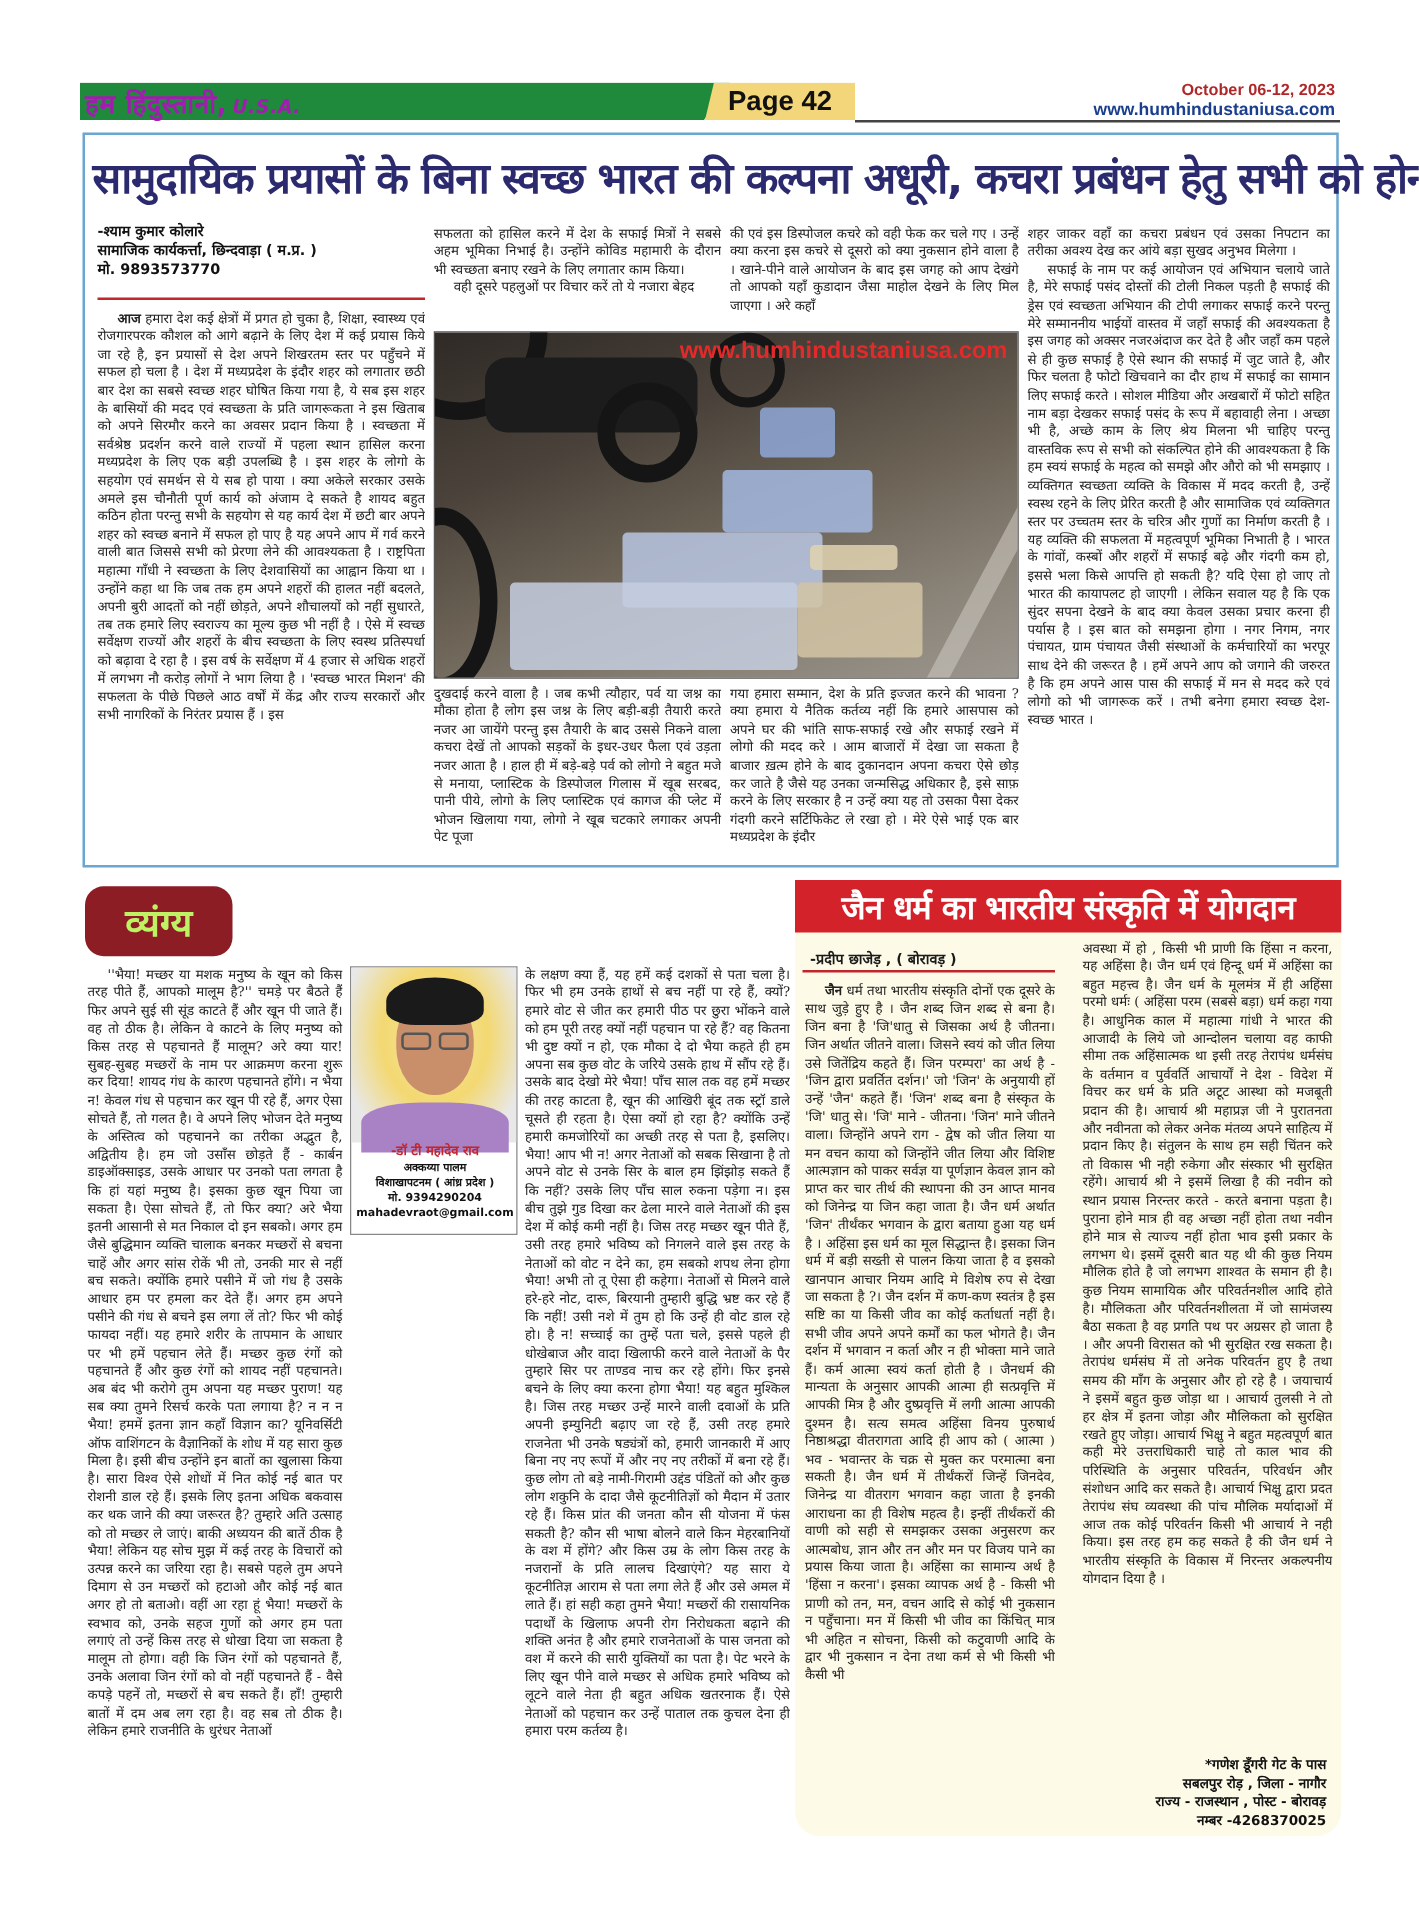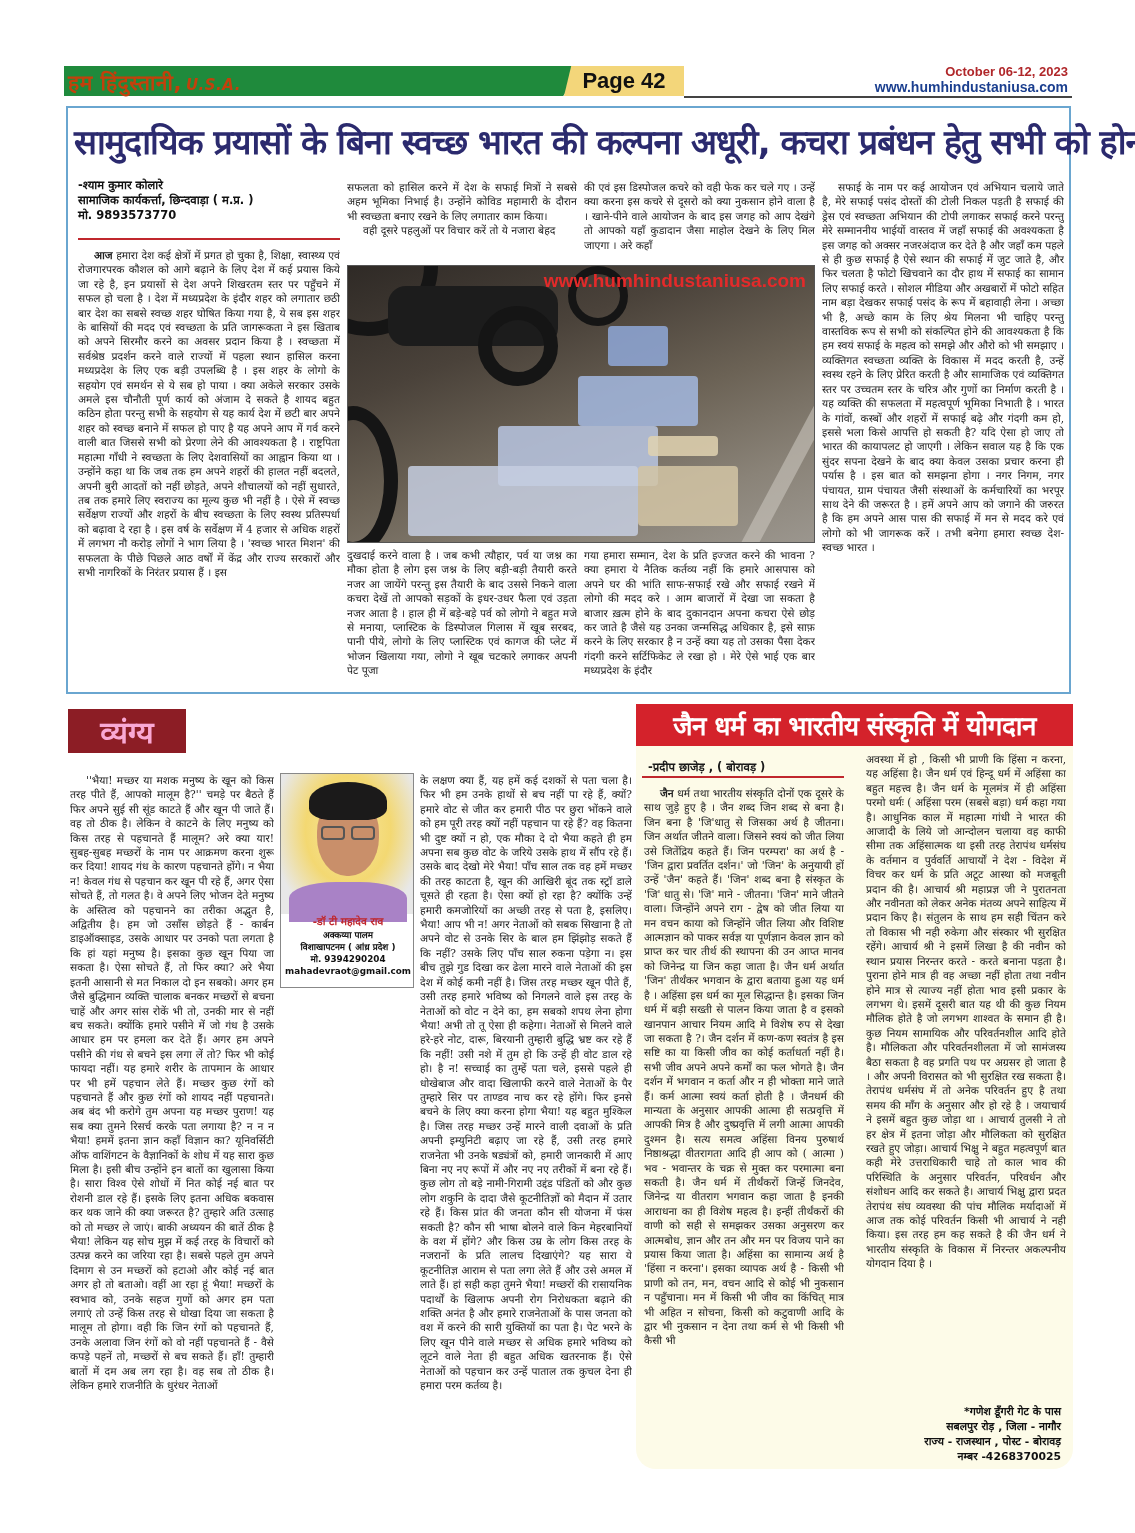--- a/index.html
+++ b/index.html
@@ -3,21 +3,21 @@
 <meta charset="utf-8">
 <style>
   * { box-sizing: border-box; margin: 0; padding: 0; }
   html, body { width: 1135px; height: 1533px; background: #ffffff; overflow: hidden; }
   body { font-family: "DejaVu Serif", serif; color: #1a1a1a; position: relative; }
 
   
   .masthead { position: absolute; left: 64px; top: 66px; width: 1008px; height: 36px; }
   .mast-green { position: absolute; left: 0; top: 0; width: 520px; height: 30px; background: #1f8a3c;
     clip-path: polygon(0 0, 100% 0, 96% 100%, 0 100%); }
-  .mast-title { position: absolute; left: 4px; top: 2px; color: #c2410c; font-family: "DejaVu Sans", sans-serif;
+  .mast-title { position: absolute; left: 4px; top: 2px; color: #a21caf; font-family: "DejaVu Sans", sans-serif;
     font-weight: bold; font-size: 21px; letter-spacing: 0.5px; }
   .mast-title .usa { font-style: italic; font-size: 15px; margin-left: 4px; }
   .mast-page { position: absolute; left: 500px; top: 0; width: 120px; height: 30px; background: #f3d67a;
     clip-path: polygon(6% 0, 100% 0, 100% 100%, 0 100%); display: flex; align-items: center; justify-content: center;
     font-family: "Liberation Sans", sans-serif; font-weight: bold; font-size: 22px; color: #111; }
   .mast-right { position: absolute; right: 4px; top: -2px; text-align: right; font-family: "Liberation Sans", sans-serif; }
   .mast-date { color: #b0272a; font-size: 13px; font-weight: bold; }
   .mast-url { color: #1b3f8f; font-size: 14px; font-weight: bold; }
   .mast-rule { position: absolute; left: 620px; top: 30px; width: 388px; height: 2px; background: #444; }
 
@@ -35,21 +35,21 @@
   .photo { position: absolute; left: 279px; top: 157px; width: 468px; height: 278px; overflow: hidden; border: 1px solid #555;
     background: linear-gradient(160deg, #2f2a26 0%, #4a423a 30%, #6b6255 55%, #8a8378 80%, #9b968e 100%); }
   .photo .wheel { position: absolute; border-radius: 50%; border: 14px solid #151515; }
   .photo .bike { position: absolute; background: #1c1c1c; border-radius: 18px; }
   .photo .litter { position: absolute; border-radius: 4px; opacity: 0.85; }
   .photo .road-line { position: absolute; background: #c9c5bd; opacity: 0.6; transform: rotate(-62deg); }
   .photo-watermark { position: absolute; right: 8px; top: 4px; color: #e32a2a; font-family: "Liberation Sans", sans-serif; font-weight: bold; font-size: 19px; }
 
   
   .vy-head { position: absolute; left: 66px; top: 705px; width: 560px; height: 62px; }
-  .vy-badge { position: absolute; left: 2px; top: 4px; width: 118px; height: 44px; background: #8c1d25; border-radius: 0; color: #f9a8d4;
+  .vy-badge { position: absolute; left: 2px; top: 4px; width: 118px; height: 56px; background: #8c1d25; border-radius: 15px; color: #bef264;
     font-family: "DejaVu Sans", sans-serif; font-weight: bold; font-size: 30px; display: flex; align-items: center; justify-content: center; }
   .vy-title { position: absolute; left: 128px; top: 0px; font-family: "DejaVu Sans", sans-serif; font-weight: bold; font-size: 42px; color: #8c1d25; white-space: nowrap; letter-spacing: -1px; }
 
   .portrait { position: absolute; left: 280px; top: 773px; width: 134px; height: 215px; border: 1px solid #888; background: #fff; overflow: hidden; }
   .portrait-img { position: absolute; left: 0; top: 0; width: 134px; height: 140px;
     background: radial-gradient(ellipse at 50% 40%, #f7e7a0 0%, #f3d872 45%, #e8e8e8 80%); }
   .face { position: absolute; left: 36px; top: 22px; width: 62px; height: 80px; background: #c98f6a; border-radius: 45% 45% 48% 48%; }
   .hair { position: absolute; left: 28px; top: 8px; width: 78px; height: 38px; background: #1b1a1a; border-radius: 50% 50% 30% 30%; }
   .glass-l, .glass-r { position: absolute; top: 52px; width: 24px; height: 14px; border: 2px solid #555; border-radius: 4px; }
   .glass-l { left: 40px; } .glass-r { left: 70px; }
@@ -120,20 +120,21 @@
   </div>
 
   <div class="col" style="left:279px; top:440px; width:230px; height:142px;">
     <div>दुखदाई करने वाला है । जब कभी त्यौहार, पर्व या जश्न का मौका होता है लोग इस जश्न के लिए बड़ी-बड़ी तैयारी करते नजर आ जायेंगे परन्तु इस तैयारी के बाद उससे निकने वाला कचरा देखें तो आपको सड़कों के इधर-उधर फैला एवं उड़ता नजर आता है । हाल ही में बड़े-बड़े पर्व को लोगो ने बहुत मजे से मनाया, प्लास्टिक के डिस्पोजल गिलास में खूब सरबद, पानी पीये, लोगो के लिए प्लास्टिक एवं कागज की प्लेट में भोजन खिलाया गया, लोगो ने खूब चटकारे लगाकर अपनी पेट पूजा</div>
   </div>
   <div class="col" style="left:516px; top:440px; width:231px; height:142px;">
     <div>गया हमारा सम्मान, देश के प्रति इज्जत करने की भावना ? क्या हमारा ये नैतिक कर्तव्य नहीं कि हमारे आसपास को अपने घर की भांति साफ-सफाई रखे और सफाई रखने में लोगो की मदद करे । आम बाजारों में देखा जा सकता है बाजार ख़त्म होने के बाद दुकानदान अपना कचरा ऐसे छोड़ कर जाते है जैसे यह उनका जन्मसिद्ध अधिकार है, इसे साफ़ करने के लिए सरकार है न उन्हें क्या यह तो उसका पैसा देकर गंदगी करने सर्टिफिकेट ले रखा हो । मेरे ऐसे भाई एक बार मध्यप्रदेश के इंदौर</div>
   </div>
 
   <div class="col" style="left:754px; top:72px; width:242px; height:510px;">
+    <div>शहर जाकर वहाँ का कचरा प्रबंधन एवं उसका निपटान का तरीका अवश्य देख कर आंये बड़ा सुखद अनुभव मिलेगा ।</div>
     <p>सफाई के नाम पर कई आयोजन एवं अभियान चलाये जाते है, मेरे सफाई पसंद दोस्तों की टोली निकल पड़ती है सफाई की ड्रेस एवं स्वच्छता अभियान की टोपी लगाकर सफाई करने परन्तु मेरे सम्माननीय भाईयों वास्तव में जहाँ सफाई की अवश्यकता है इस जगह को अक्सर नजरअंदाज कर देते है और जहाँ कम पहले से ही कुछ सफाई है ऐसे स्थान की सफाई में जुट जाते है, और फिर चलता है फोटो खिचवाने का दौर हाथ में सफाई का सामान लिए सफाई करते । सोशल मीडिया और अखबारों में फोटो सहित नाम बड़ा देखकर सफाई पसंद के रूप में बहावाही लेना । अच्छा भी है, अच्छे काम के लिए श्रेय मिलना भी चाहिए परन्तु वास्तविक रूप से सभी को संकल्पित होने की आवश्यकता है कि हम स्वयं सफाई के महत्व को समझे और औरो को भी समझाए । व्यक्तिगत स्वच्छता व्यक्ति के विकास में मदद करती है, उन्हें स्वस्थ रहने के लिए प्रेरित करती है और सामाजिक एवं व्यक्तिगत स्तर पर उच्चतम स्तर के चरित्र और गुणों का निर्माण करती है । यह व्यक्ति की सफलता में महत्वपूर्ण भूमिका निभाती है । भारत के गांवों, कस्बों और शहरों में सफाई बढ़े और गंदगी कम हो, इससे भला किसे आपत्ति हो सकती है? यदि ऐसा हो जाए तो भारत की कायापलट हो जाएगी । लेकिन सवाल यह है कि एक सुंदर सपना देखने के बाद क्या केवल उसका प्रचार करना ही पर्यास है । इस बात को समझना होगा । नगर निगम, नगर पंचायत, ग्राम पंचायत जैसी संस्थाओं के कर्मचारियों का भरपूर साथ देने की जरूरत है । हमें अपने आप को जगाने की जरुरत है कि हम अपने आस पास की सफाई में मन से मदद करे एवं लोगो को भी जागरूक करें । तभी बनेगा हमारा स्वच्छ देश- स्वच्छ भारत ।</p>
   </div>
 </div>
 
 <div class="vy-head">
   <div class="vy-badge">व्यंग्य</div>
 </div>
 
 <div class="col" style="left:70px; top:773px; width:204px; height:690px;">
   <p>''भैया! मच्छर या मशक मनुष्य के खून को किस तरह पीते हैं, आपको मालूम है?'' चमड़े पर बैठते हैं फिर अपने सुई सी सूंड काटते हैं और खून पी जाते हैं। वह तो ठीक है। लेकिन वे काटने के लिए मनुष्य को किस तरह से पहचानते हैं मालूम? अरे क्या यार! सुबह-सुबह मच्छरों के नाम पर आक्रमण करना शुरू कर दिया! शायद गंध के कारण पहचानते होंगे। न भैया न! केवल गंध से पहचान कर खून पी रहे हैं, अगर ऐसा सोचते हैं, तो गलत है। वे अपने लिए भोजन देते मनुष्य के अस्तित्व को पहचानने का तरीका अद्भुत है, अद्वितीय है। हम जो उसाँस छोड़ते हैं - कार्बन डाइऑक्साइड, उसके आधार पर उनको पता लगता है कि हां यहां मनुष्य है। इसका कुछ खून पिया जा सकता है। ऐसा सोचते हैं, तो फिर क्या? अरे भैया इतनी आसानी से मत निकाल दो इन सबको। अगर हम जैसे बुद्धिमान व्यक्ति चालाक बनकर मच्छरों से बचना चाहें और अगर सांस रोकें भी तो, उनकी मार से नहीं बच सकते। क्योंकि हमारे पसीने में जो गंध है उसके आधार हम पर हमला कर देते हैं। अगर हम अपने पसीने की गंध से बचने इस लगा लें तो? फिर भी कोई फायदा नहीं। यह हमारे शरीर के तापमान के आधार पर भी हमें पहचान लेते हैं। मच्छर कुछ रंगों को पहचानते हैं और कुछ रंगों को शायद नहीं पहचानते। अब बंद भी करोगे तुम अपना यह मच्छर पुराण! यह सब क्या तुमने रिसर्च करके पता लगाया है? न न न भैया! हममें इतना ज्ञान कहाँ विज्ञान का? यूनिवर्सिटी ऑफ वाशिंगटन के वैज्ञानिकों के शोध में यह सारा कुछ मिला है। इसी बीच उन्होंने इन बातों का खुलासा किया है। सारा विश्व ऐसे शोधों में नित कोई नई बात पर रोशनी डाल रहे हैं। इसके लिए इतना अधिक बकवास कर थक जाने की क्या जरूरत है? तुम्हारे अति उत्साह को तो मच्छर ले जाएं। बाकी अध्ययन की बातें ठीक है भैया! लेकिन यह सोच मुझ में कई तरह के विचारों को उत्पन्न करने का जरिया रहा है। सबसे पहले तुम अपने दिमाग से उन मच्छरों को हटाओ और कोई नई बात अगर हो तो बताओ। वहीं आ रहा हूं भैया! मच्छरों के स्वभाव को, उनके सहज गुणों को अगर हम पता लगाएं तो उन्हें किस तरह से धोखा दिया जा सकता है मालूम तो होगा। वही कि जिन रंगों को पहचानते हैं, उनके अलावा जिन रंगों को वो नहीं पहचानते हैं - वैसे कपड़े पहनें तो, मच्छरों से बच सकते हैं। हाँ! तुम्हारी बातों में दम अब लग रहा है। वह सब तो ठीक है। लेकिन हमारे राजनीति के धुरंधर नेताओं</p>

